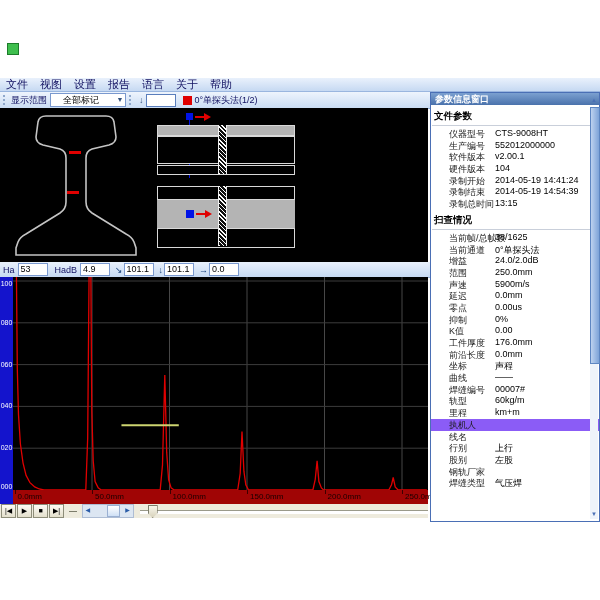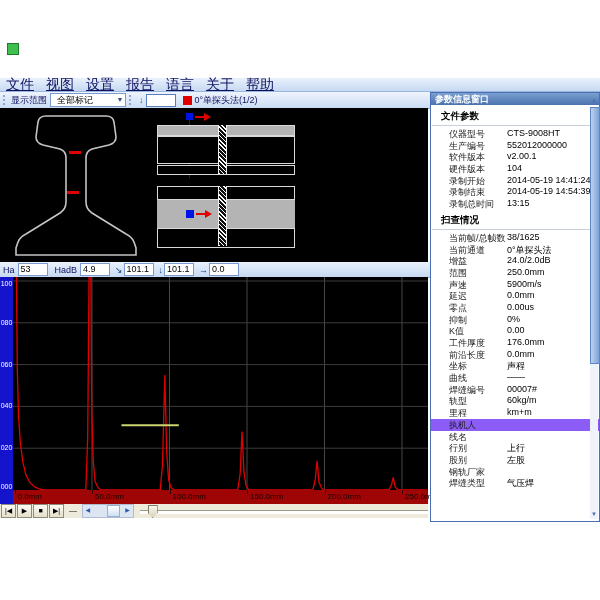--- a/index.html
+++ b/index.html
@@ -3,27 +3,27 @@
 <meta charset="utf-8">
 <style>
   html,body{margin:0;padding:0;background:#fff;}
   #app{position:relative;width:600px;height:600px;background:#fff;overflow:hidden;
        font-family:"Liberation Sans","DejaVu Sans",sans-serif;color:#000;}
   .abs{position:absolute;}
   
   #app-icon{left:7px;top:43px;width:10px;height:10px;background:#3fbf4e;border:1px solid #1d7c2b;}
   #menu-bar{left:0;top:78px;width:600px;height:13px;display:flex;align-items:center;
             background:linear-gradient(#e9f1fc,#c6d9f2);border-bottom:1px solid #9ab6df;}
-  .menu-item{font-size:14px;color:#101060;padding:0 6px;white-space:nowrap;text-decoration:underline;}
+  .menu-item{font-size:11px;color:#101060;padding:0 6px;white-space:nowrap;}
   #toolbar{left:0;top:92px;width:564px;height:16px;display:flex;align-items:center;
            background:linear-gradient(#eef4fd,#cadcf3);border-bottom:1px solid #9ab6df;font-size:9px;}
   .grip{width:3px;height:10px;margin:0 3px;border-left:2px dotted #8fa8cc;}
   #range-label{color:#101060;margin-right:3px;}
   #range-combo{width:74px;height:12px;background:#fff;border:1px solid #7a99cf;display:flex;align-items:center;justify-content:space-between;}
-  #range-combo .val{font-size:9px;padding-left:6px;white-space:nowrap;}
+  #range-combo .val{font-size:9px;padding-left:12px;white-space:nowrap;}
   #combo-arrow{width:10px;height:10px;font-size:7px;color:#33527e;text-align:center;line-height:10px;}
   .tb-glyph{font-size:9px;color:#33527e;margin:0 2px;}
   #marker-input{width:28px;height:11px;background:#fff;border:1px solid #5a7ebc;margin-right:4px;}
   #channel-swatch{width:9px;height:9px;margin:0 3px;}
   #channel-label{color:#101060;white-space:nowrap;}
   
   #rail-panel{left:0;top:108px;width:428px;height:154px;background:#000;}
   .sideview{position:absolute;width:138px;}
   .band{position:absolute;left:0;width:136px;border:1px solid #d9d9d9;}
   .hatch{position:absolute;width:7px;background:repeating-linear-gradient(45deg,#fff 0 1px,#111 1px 3px);
@@ -55,24 +55,24 @@
   #hs-thumb{position:absolute;left:24px;top:0;width:11px;height:10px;background:linear-gradient(#fff,#cfe0f5);border:1px solid #9ab0d2;}
   #slider{position:relative;width:300px;height:12px;margin-left:6px;}
   #slider-track{position:absolute;left:0;right:0;top:5px;height:2px;background:#fff;border:1px solid #9a9a8a;border-width:1px 0 0 0;box-shadow:0 1px 0 #fff;}
   #slider-thumb{position:absolute;left:8px;top:0;width:8px;height:11px;background:linear-gradient(#f8f6ec,#d9d4bd);
                 border:1px solid #7d7d6b;clip-path:polygon(0 0,100% 0,100% 62%,50% 100%,0 62%);}
   
   #param-panel{left:430px;top:92px;width:168px;height:428px;border:1px solid #4a6fb5;background:#fff;}
   #param-title{height:12px;background:linear-gradient(#7fa0d0 0%,#4a72ac 100%);
                background:linear-gradient(#7ba0d0,#4a72ac);color:#fff;font-size:9px;line-height:12px;padding-left:4px;font-weight:bold;}
   #param-body{position:absolute;left:0;top:13px;right:0;bottom:0;overflow:hidden;background:#fff;}
-  .sec-head{font-weight:bold;font-size:9.5px;padding:4px 0 2px 9px;border-bottom:1px solid #c9cfda;margin:0 3px 2px 1px;position:relative;}
+  .sec-head{font-weight:bold;font-size:9.5px;padding:4px 0 2px 2px;border-bottom:1px solid #c9cfda;margin:0 3px 2px 1px;position:relative;}
   .prow{position:relative;height:11.7px;font-size:9px;}
   .prow .pl{position:absolute;left:8px;top:0;color:#1c1c1c;white-space:nowrap;margin-left:10px;}
-  .prow .pv{position:absolute;left:76px;top:0;color:#000;white-space:nowrap;}
+  .prow .pv{position:absolute;left:64px;top:0;color:#000;white-space:nowrap;}
   .prow.hl{background:#8b5cf6;}
   #pscroll{position:absolute;right:1px;top:14px;width:8px;bottom:2px;background:#eef3fa;}
   #pscroll-up{position:absolute;top:-12px;left:0;width:8px;height:10px;font-size:6px;color:#4a6fb5;text-align:center;line-height:10px;}
   #pscroll-thumb{position:absolute;left:0;top:0;width:8px;height:62%;background:linear-gradient(90deg,#bdd2ef,#7da3d8);border:1px solid #5d86c2;}
   #pscroll-down{position:absolute;bottom:0;left:0;width:8px;height:10px;font-size:6px;color:#4a6fb5;text-align:center;line-height:10px;}
 </style>
 </head>
 <body>
 
 <div id="app">

